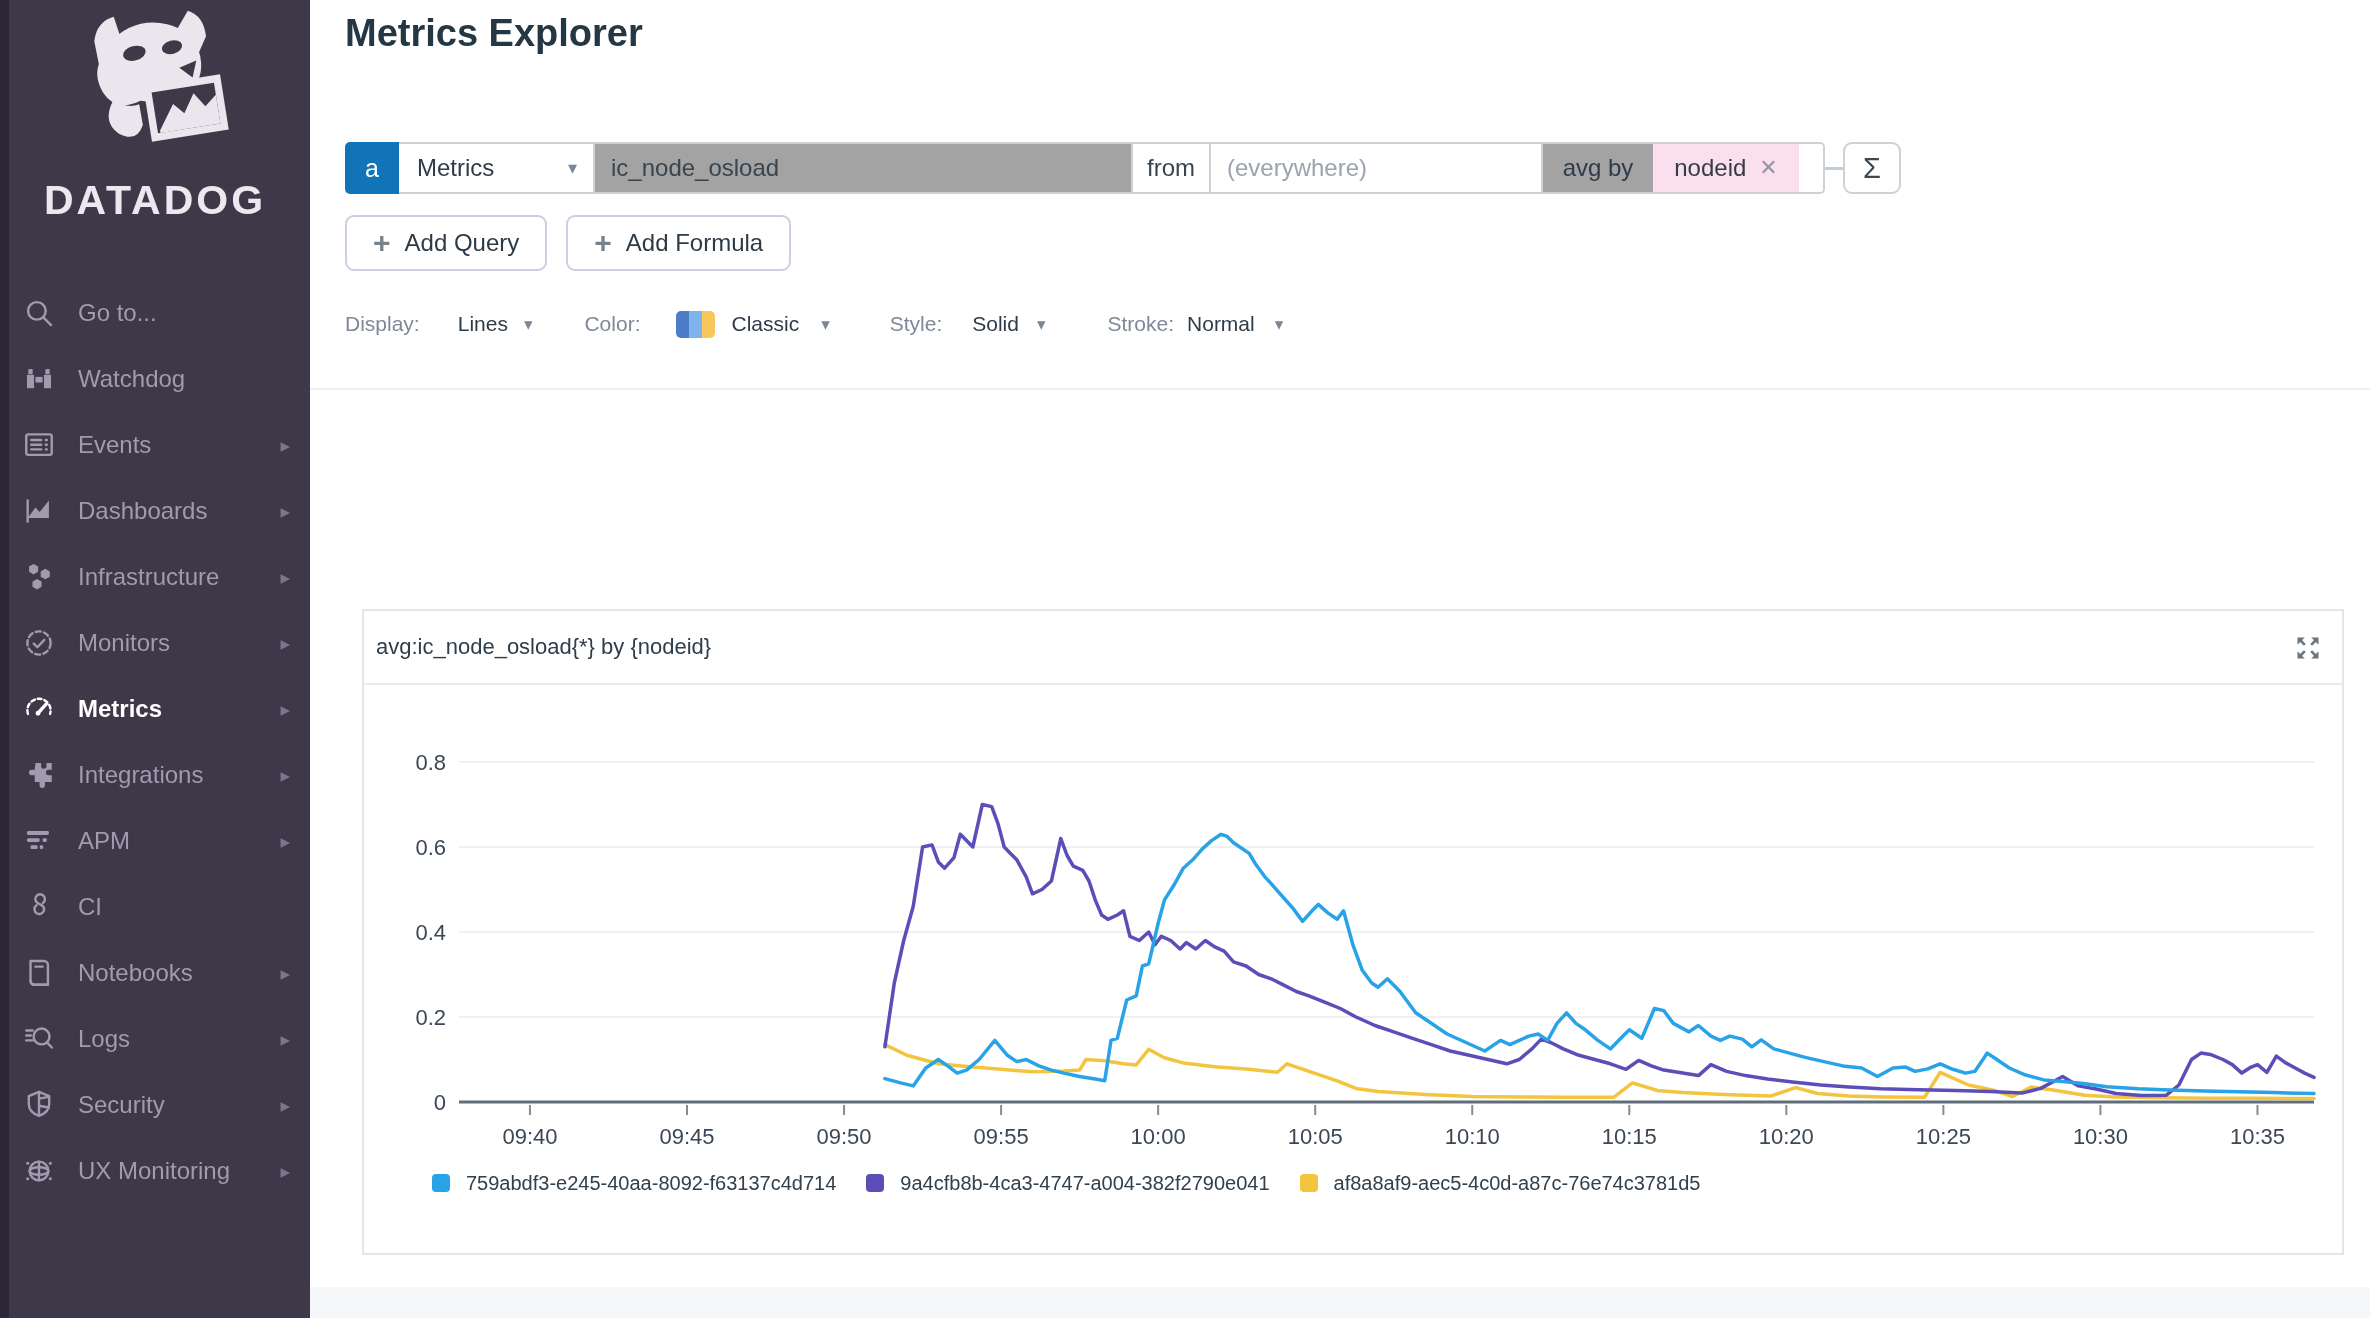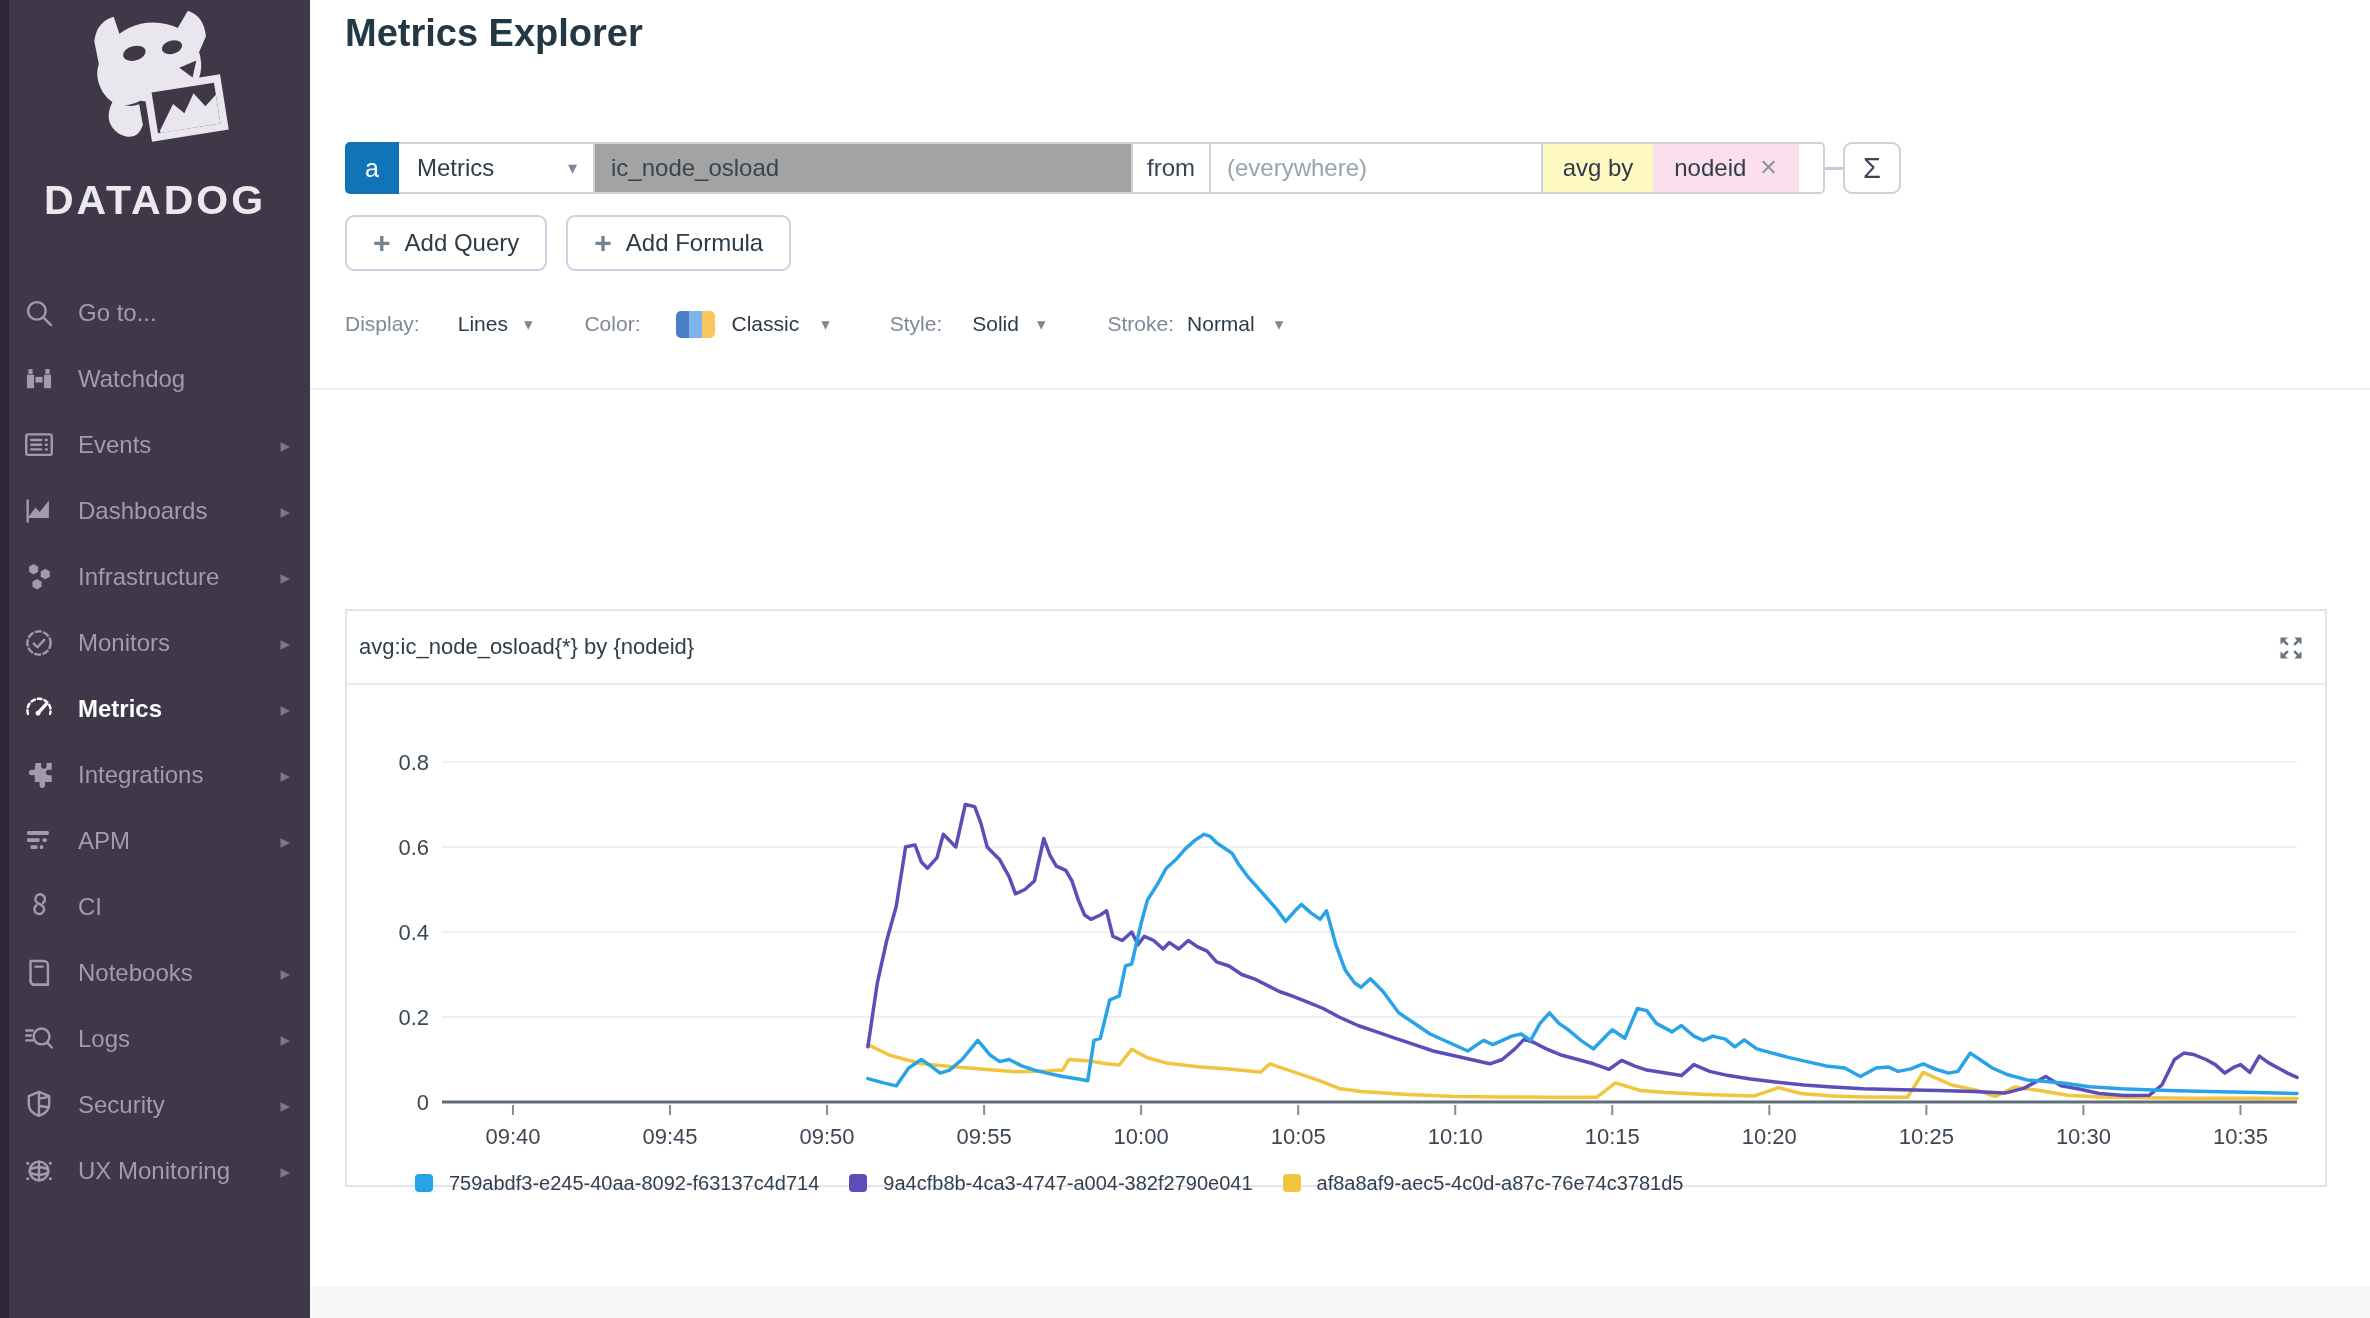--- a/index.html
+++ b/index.html
@@ -29,21 +29,21 @@
   
   .query-row { position:absolute; left:35px; top:142px; height:52px; display:flex; align-items:stretch; }
   .qletter { width:54px; background:#1173b8; color:#fff; font-size:25px; display:flex; align-items:center; justify-content:center; border-radius:5px 0 0 5px; }
   .qgroup { display:flex; border:2px solid #ccd2da; border-left:none; border-radius:0 5px 5px 0; background:#fff; }
   .seg { display:flex; align-items:center; font-size:24px; }
   .seg-select { width:194px; padding-left:18px; position:relative; color:#2e3c49; }
   .seg-select .caret { position:absolute; right:16px; color:#7c8796; font-size:18px; }
   .seg-metric { width:538px; background:#a3a3a3; padding-left:16px; color:#38454f; border-left:2px solid #ccd2da; }
   .seg-from { width:78px; justify-content:center; color:#38454f; border-left:2px solid #ccd2da; }
   .seg-scope { width:332px; padding-left:16px; color:#9aa3ae; border-left:2px solid #ccd2da; }
-  .seg-avg { width:112px; background:#fef9c3; justify-content:center; color:#2e3c49; border-left:2px solid #ccd2da; }
+  .seg-avg { width:112px; background:#a3a3a3; justify-content:center; color:#2e3c49; border-left:2px solid #ccd2da; }
   .seg-tag { width:146px; background:#fbdfec; justify-content:center; gap:13px; color:#313e4a; }
   .seg-tag .x { color:#8d97a2; font-size:22px; cursor:pointer; }
   .seg-fill { width:24px; }
   .connector { width:18px; height:3px; background:#c6ccd5; align-self:center; }
   .sigma-btn { width:58px; height:52px; border:2px solid #ccd2da; border-radius:9px; background:#fff; font-size:29px; color:#3b4754; display:flex; align-items:center; justify-content:center; cursor:pointer; font-family:inherit; }
 
   
   .btn-row { position:absolute; left:35px; top:215px; display:flex; gap:19px; }
   .btn-row button { height:56px; border:2px solid #c9d1e0; border-radius:9px; background:#fff; font-size:24px; color:#2c3b48; display:flex; align-items:center; gap:14px; padding:0 26px; font-family:inherit; cursor:pointer; }
   .btn-row .plus { color:#77828f; font-size:30px; font-weight:700; line-height:1; }
@@ -51,21 +51,21 @@
   
   .toolbar { position:absolute; left:35px; top:302px; height:44px; display:flex; align-items:center; font-size:21px; }
   .tlabel { color:#7e8897; }
   .tvalue { color:#2e3c49; }
   .tcaret { color:#7c8796; font-size:17px; cursor:pointer; }
   .swatch { display:flex; border-radius:5px; overflow:hidden; cursor:pointer; }
   .swatch i { width:13px; height:27px; display:block; }
   .section-divider { position:absolute; left:0; top:388px; width:2060px; height:2px; background:#eef0f3; }
 
   
-  .card { position:absolute; left:35px; top:609px; width:1982px; height:578px; border:2px solid #e2e5e9; background:#fff; }
+  .card { position:absolute; left:52px; top:609px; width:1982px; height:646px; border:2px solid #e2e5e9; background:#fff; }
   .card-head { height:74px; border-bottom:2px solid #e8eaed; position:relative; display:flex; align-items:center; padding-left:12px; font-size:22px; color:#2e3d4a; }
   .expand { position:absolute; right:20px; top:23px; width:28px; height:28px; cursor:pointer; }
   #chart { position:absolute; top:76px; left:0; width:1978px; height:470px; }
   #chart text { font-family:"Liberation Sans", sans-serif; }
   .legend { position:absolute; left:68px; top:552px; height:40px; display:flex; align-items:center; gap:30px; }
   .legend-item { display:flex; align-items:center; gap:16px; font-size:20px; color:#32404d; cursor:pointer; }
   .legend-swatch { width:18px; height:18px; border-radius:4px; }
 
   .footer-strip { position:absolute; left:0; top:1287px; width:2060px; height:31px; background:#f6f7f9; }
 </style>

